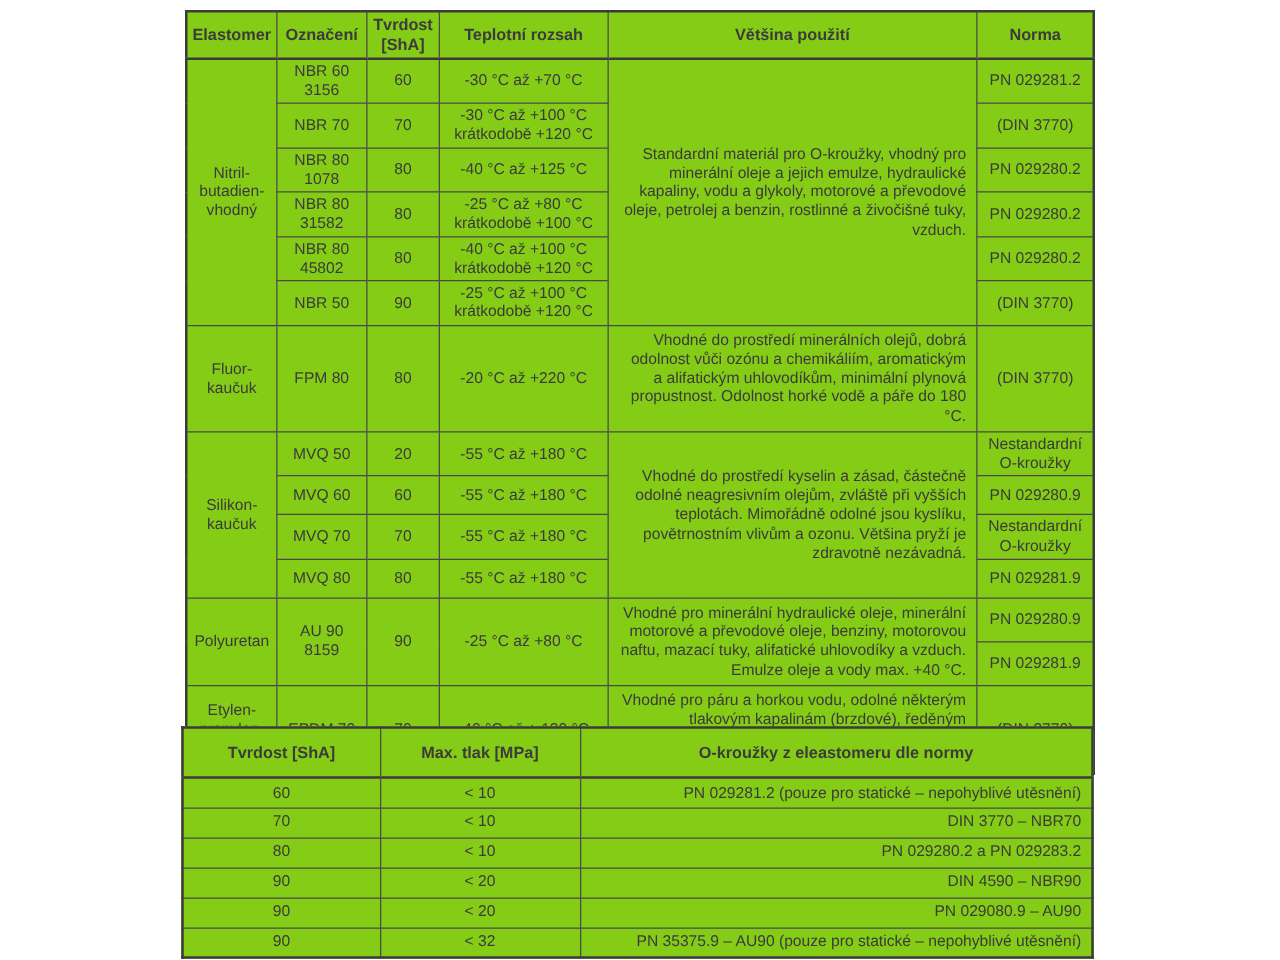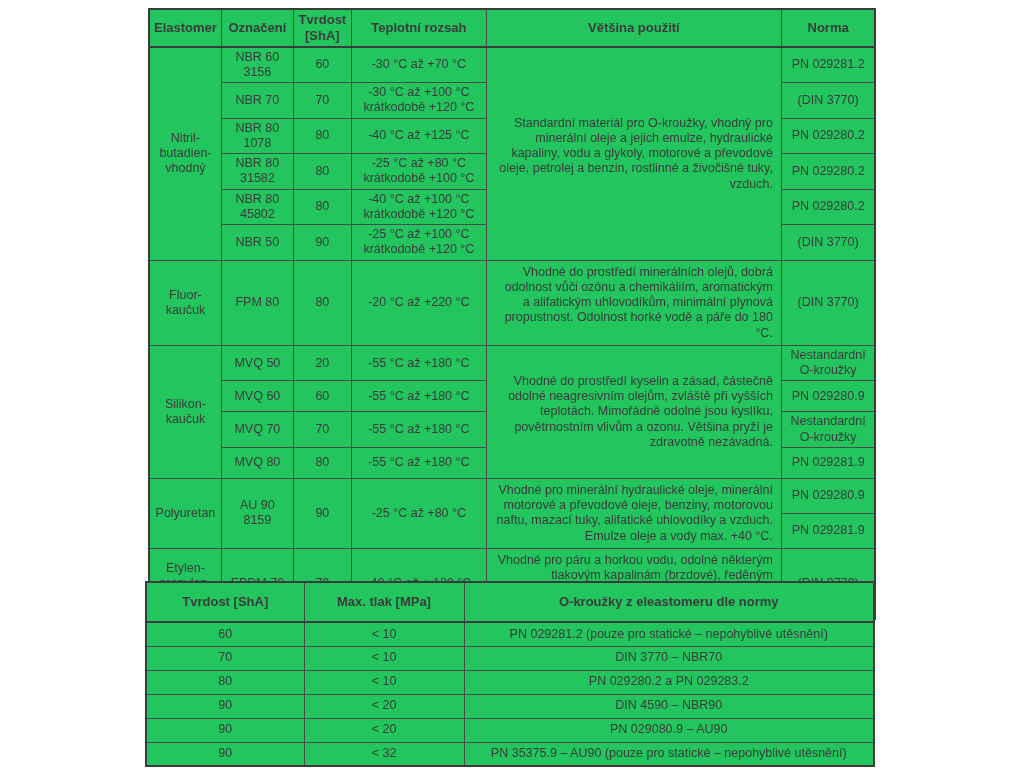--- a/index.html
+++ b/index.html
@@ -3,21 +3,21 @@
 <meta charset="utf-8">
 <style>
   * { margin: 0; padding: 0; box-sizing: border-box; }
   html, body { width: 1024px; height: 768px; background: #ffffff; overflow: hidden; }
   body { font-family: "Liberation Sans", sans-serif; color: #3b3b3b; }
 
   .tbl {
     border-collapse: collapse;
     table-layout: fixed;
     position: absolute;
-    background: #22c55e;
+    background: #84cc16;
   }
   .tbl td, .tbl th {
     border: 1px solid #4a4a4a;
     vertical-align: middle;
     text-align: center;
     white-space: pre-line;
     font-size: 12.5px;
     line-height: 1.22;
     padding: 2px 4px;
     font-weight: normal;
@@ -30,21 +30,21 @@
   .tbl thead th { border-bottom: 2px solid #3b3b3b; }
 
   #table1 { left: 148px; top: 8px; }
   #table2 { left: 145px; top: 581px; }
 
   td.usage {
     text-align: right;
     padding: 4px 8px;
   }
   #table2 td.norma2 {
-    text-align: center;
+    text-align: right;
     padding: 2px 8px;
     margin-left: 20px;
   }
 
   tr.h34 { height: 34px; }
   tr.h31 { height: 31px; }
   tr.h82 { height: 82px; }
   tr.h33 { height: 33px; }
   tr.h70 { height: 70px; }
   tr.h40 { height: 40px; }

